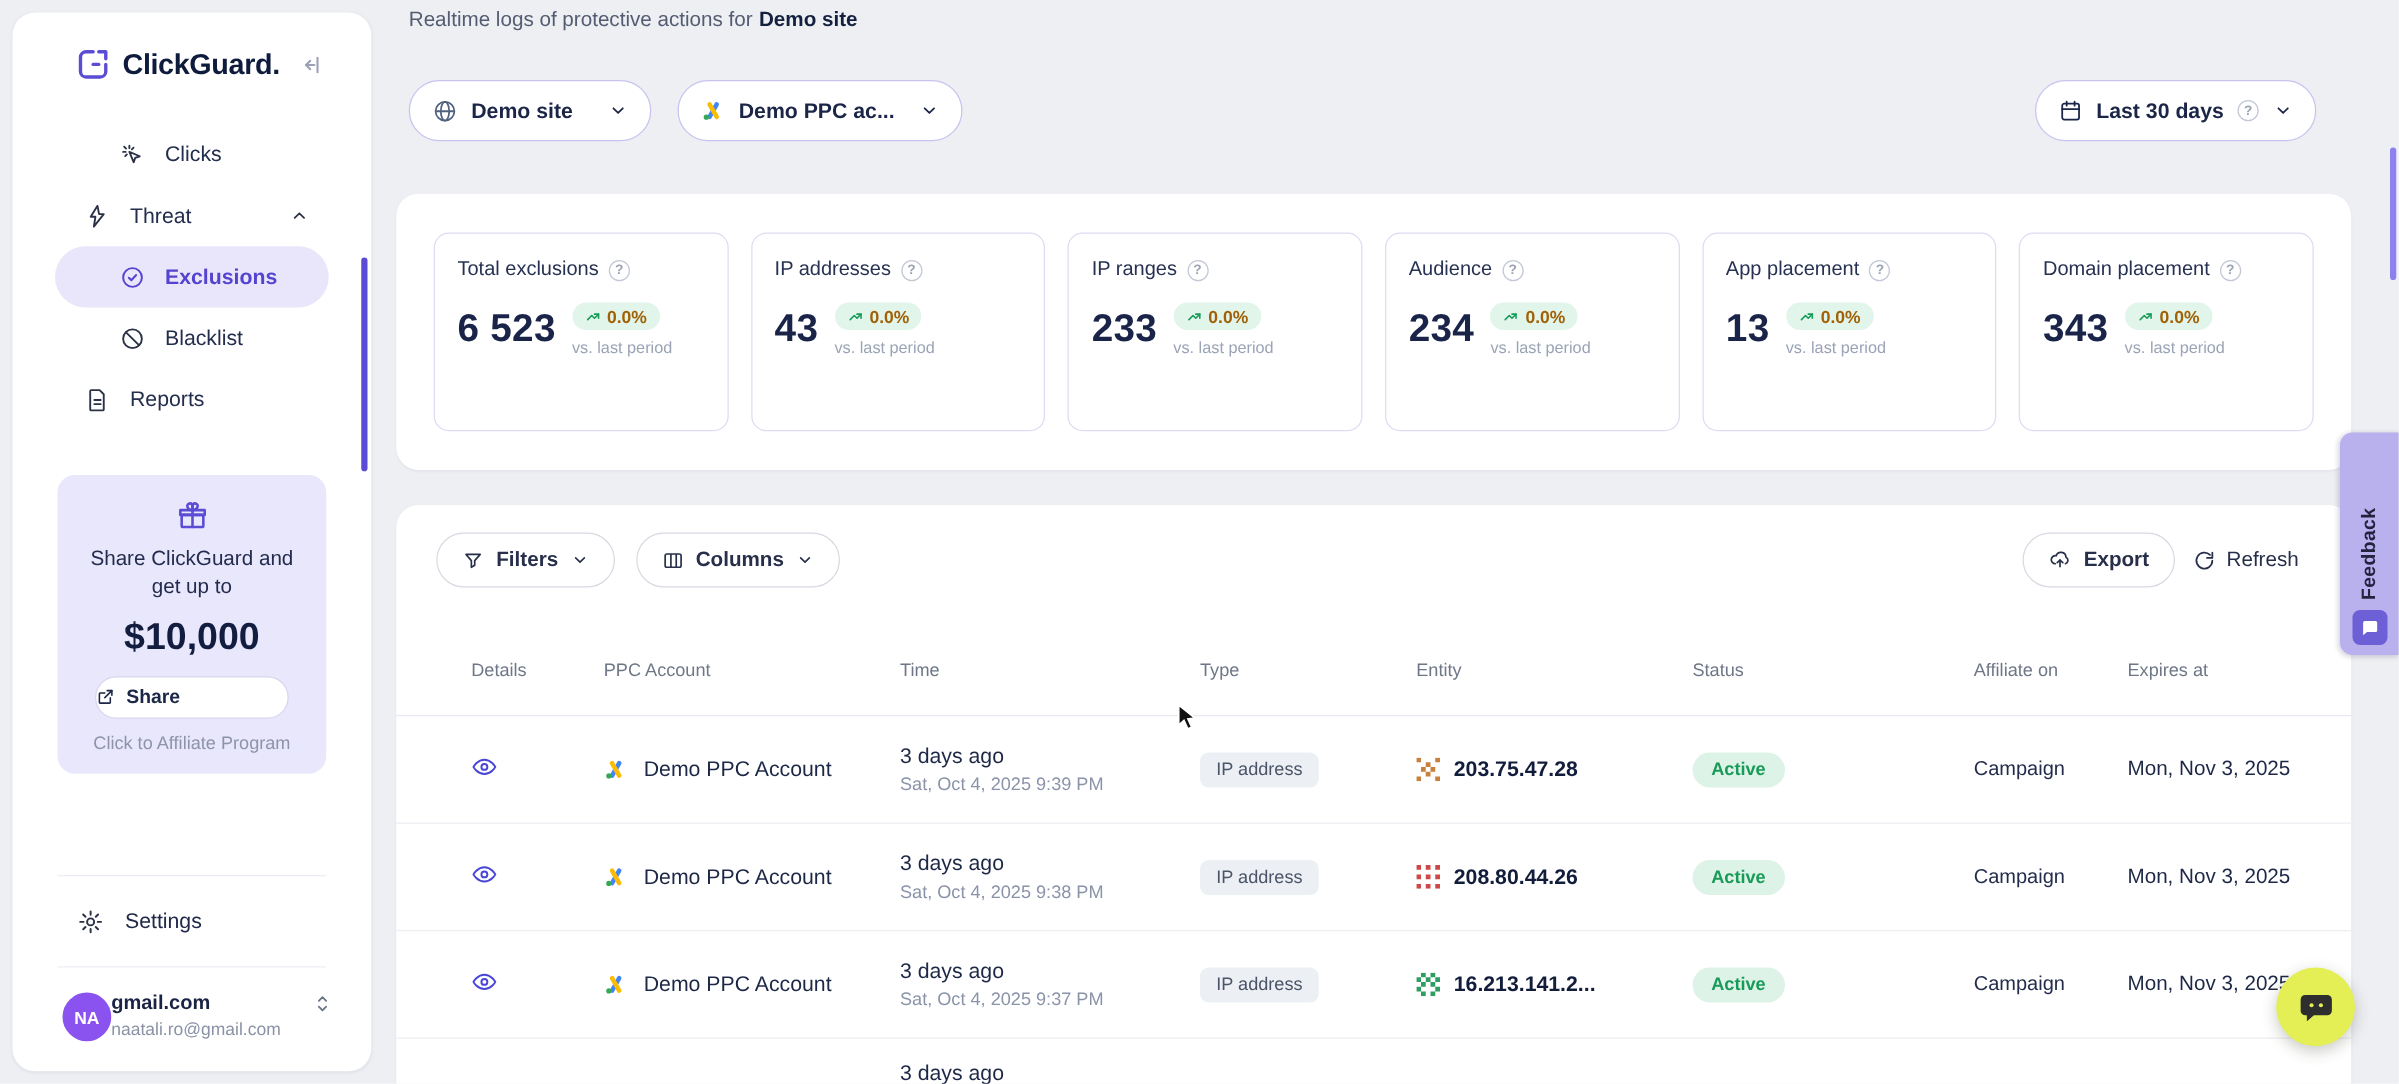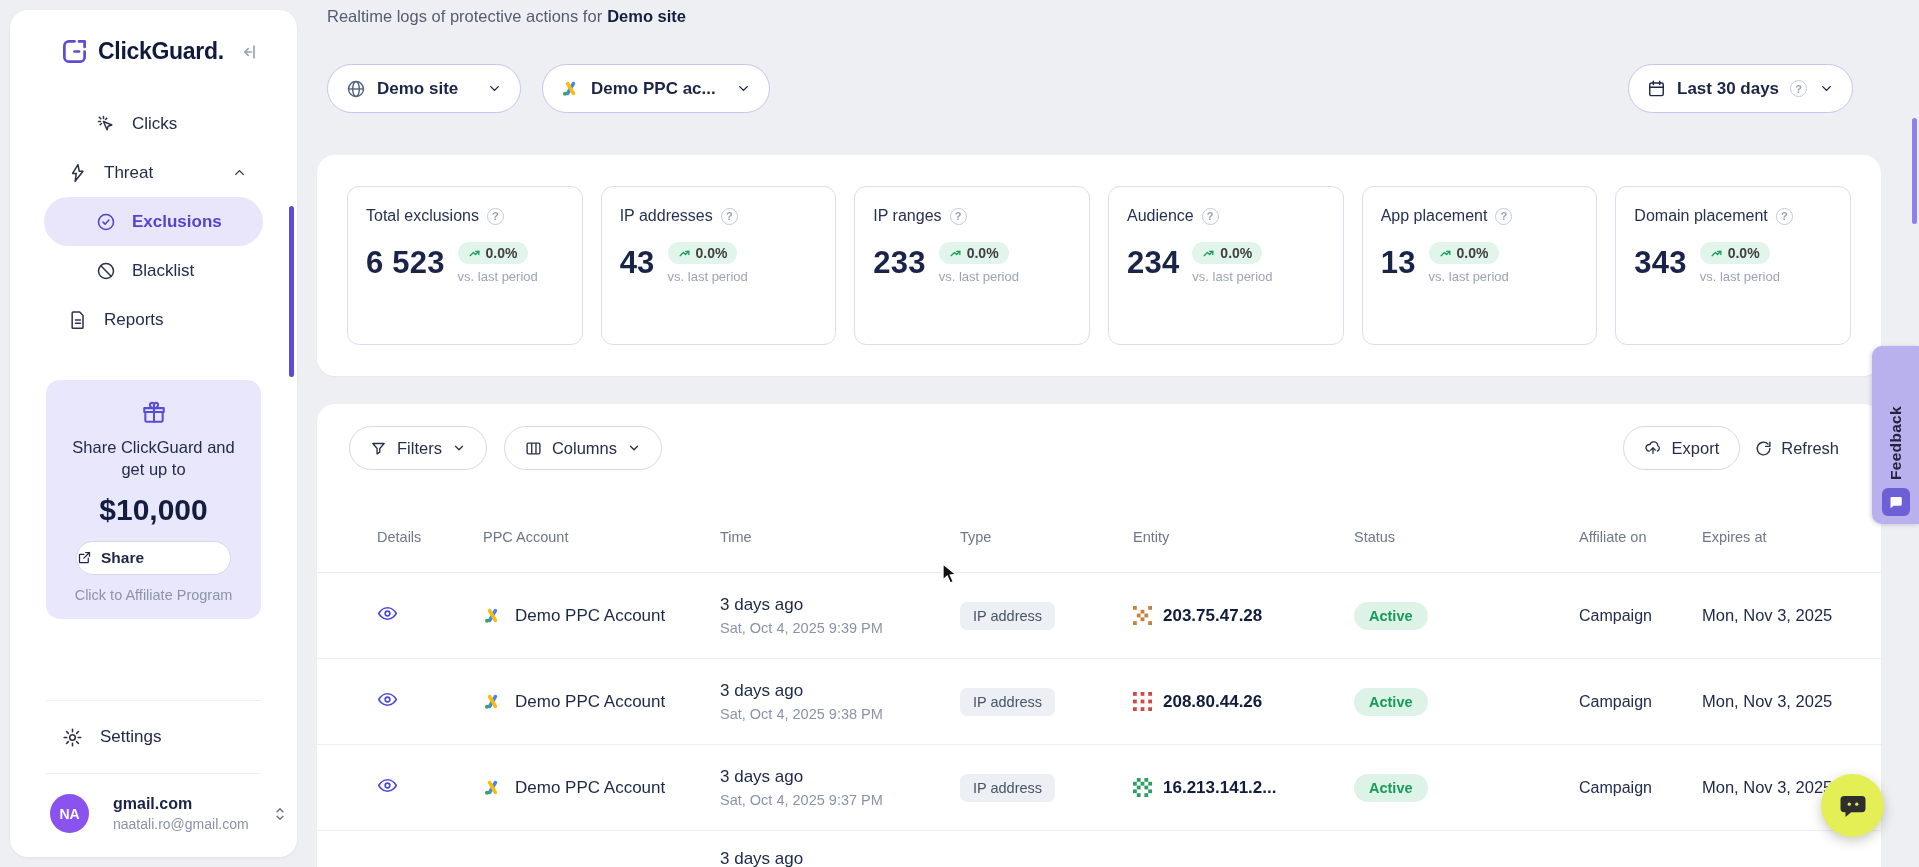--- a/index.html
+++ b/index.html
@@ -23,21 +23,21 @@
   .promo{margin:36px 24px 0;background:#e9e7fb;border-radius:14px;padding:20px 16px 16px;text-align:center}
   .promo .gift{display:flex;justify-content:center;margin-bottom:10px}
   .promo-line{font-size:16.5px;font-weight:500;color:#232c4e;line-height:1.35;width:176px;margin:0 auto}
   .promo-amount{font-size:30px;font-weight:800;color:#131d40;margin:12px 0 14px}
   .share-btn{display:flex;align-items:center;justify-content:flex-start;gap:9px;background:#fff;border:1px solid #d8d5ef;
     border-radius:20px;height:34px;margin:0 14px 12px;font-size:15.5px;font-weight:600;color:#1c2747;cursor:pointer}
   .affiliate{font-size:14.5px;color:#8d94a8;cursor:pointer}
   .sidebar-bottom{margin-top:auto}
   .divider{height:1px;background:#eceef3;margin:14px 24px}
   .settings-row{display:flex;align-items:center;gap:17px;padding:0 22px 0 40px;height:44px;font-size:17px;font-weight:500;color:#20294a;cursor:pointer}
-  .user-row{display:flex;align-items:center;gap:24px;padding:6px 20px 0 28px;cursor:pointer}
+  .user-row{display:flex;gap:0;padding:6px 20px 0 28px;cursor:pointer}
   .avatar{width:39px;height:39px;border-radius:50%;background:#8a53f0;color:#fff;font-size:14px;font-weight:700;
     display:flex;align-items:center;justify-content:center;flex:none}
   .user-name{font-size:16px;font-weight:600;color:#1a2344}
   .user-email{font-size:14px;color:#8b92a6;margin-top:3px}
   .user-caret{margin-left:auto;color:#6a7186}
 
   
   .subtitle{position:absolute;left:327px;top:7px;font-size:16.5px;color:#535c71}
   .subtitle b{color:#14203f;font-weight:700;margin-left:5px}
   .pill{position:absolute;height:49px;background:#fff;border:1px solid #c9c3ef;border-radius:25px;display:flex;
@@ -49,30 +49,30 @@
 
   
   .stats-card{position:absolute;left:317px;top:155px;width:1564px;height:221px;background:#fff;border-radius:18px;
     display:flex;gap:18px;padding:31px 30px;box-shadow:0 1px 2px rgba(20,20,60,.04)}
   .stat{flex:1;border:1px solid #dedbf3;border-radius:12px;padding:20px 18px}
   .stat-label-row{display:flex;align-items:center;gap:8px;font-size:16px;font-weight:500;color:#273152}
   .help{width:17px;height:17px;border-radius:50%;border:1.5px solid #c3c9d6;color:#99a1b2;font-size:11px;
     display:inline-flex;align-items:center;justify-content:center;font-weight:700;flex:none}
   .stat-value-row{display:flex;align-items:center;gap:13px;margin-top:17px}
   .stat-value{font-size:31px;font-weight:700;color:#1a2449;letter-spacing:.2px}
-  .delta-badge{display:inline-flex;align-items:center;gap:5px;background:#e2f5ea;color:#404040;font-size:14px;
+  .delta-badge{display:inline-flex;align-items:center;gap:5px;background:#e2f5ea;color:#a16207;font-size:14px;
     font-weight:600;border-radius:12px;padding:3px 10px}
   .stat-caption{font-size:13px;color:#9ba3b6;margin-top:5px}
 
   
   .table-card{position:absolute;left:317px;top:404px;width:1564px;height:640px;background:#fff;border-radius:18px;
     box-shadow:0 1px 2px rgba(20,20,60,.04)}
   .toolbar{display:flex;align-items:center;padding:22px 32px 0}
   .tool-btn{display:flex;align-items:center;gap:10px;height:44px;padding:0 20px;border:1px solid #d7dae3;
-    border-radius:23px;background:#fff;font-size:16.5px;font-weight:400;color:#272f4a;cursor:pointer;font-family:inherit}
+    border-radius:23px;background:#fff;font-size:16.5px;font-weight:700;color:#272f4a;cursor:pointer;font-family:inherit}
   .tool-btn + .tool-btn{margin-left:17px}
   .toolbar-right{margin-left:auto;display:flex;align-items:center;gap:5px}
   .refresh-btn{display:flex;align-items:center;gap:9px;height:44px;padding:0 10px;border:none;background:none;
     font-size:16.5px;font-weight:500;color:#272f4a;cursor:pointer;font-family:inherit}
   .tgrid{display:grid;grid-template-columns:106px 237px 240px 173px 221px 225px 123px 1fr;align-items:center;
     padding:0 24px 0 60px}
   .thead{height:70px;margin-top:33px;border-bottom:1px solid #e8eaef;color:#6e7787;font-size:14.5px;line-height:1.35}
   .thead .hwrap{max-width:80px}
   .trow{height:86px;border-bottom:1px solid #eceef2}
   .c-account{display:flex;align-items:center;gap:13px;font-size:17px;font-weight:500;color:#1d2847}

